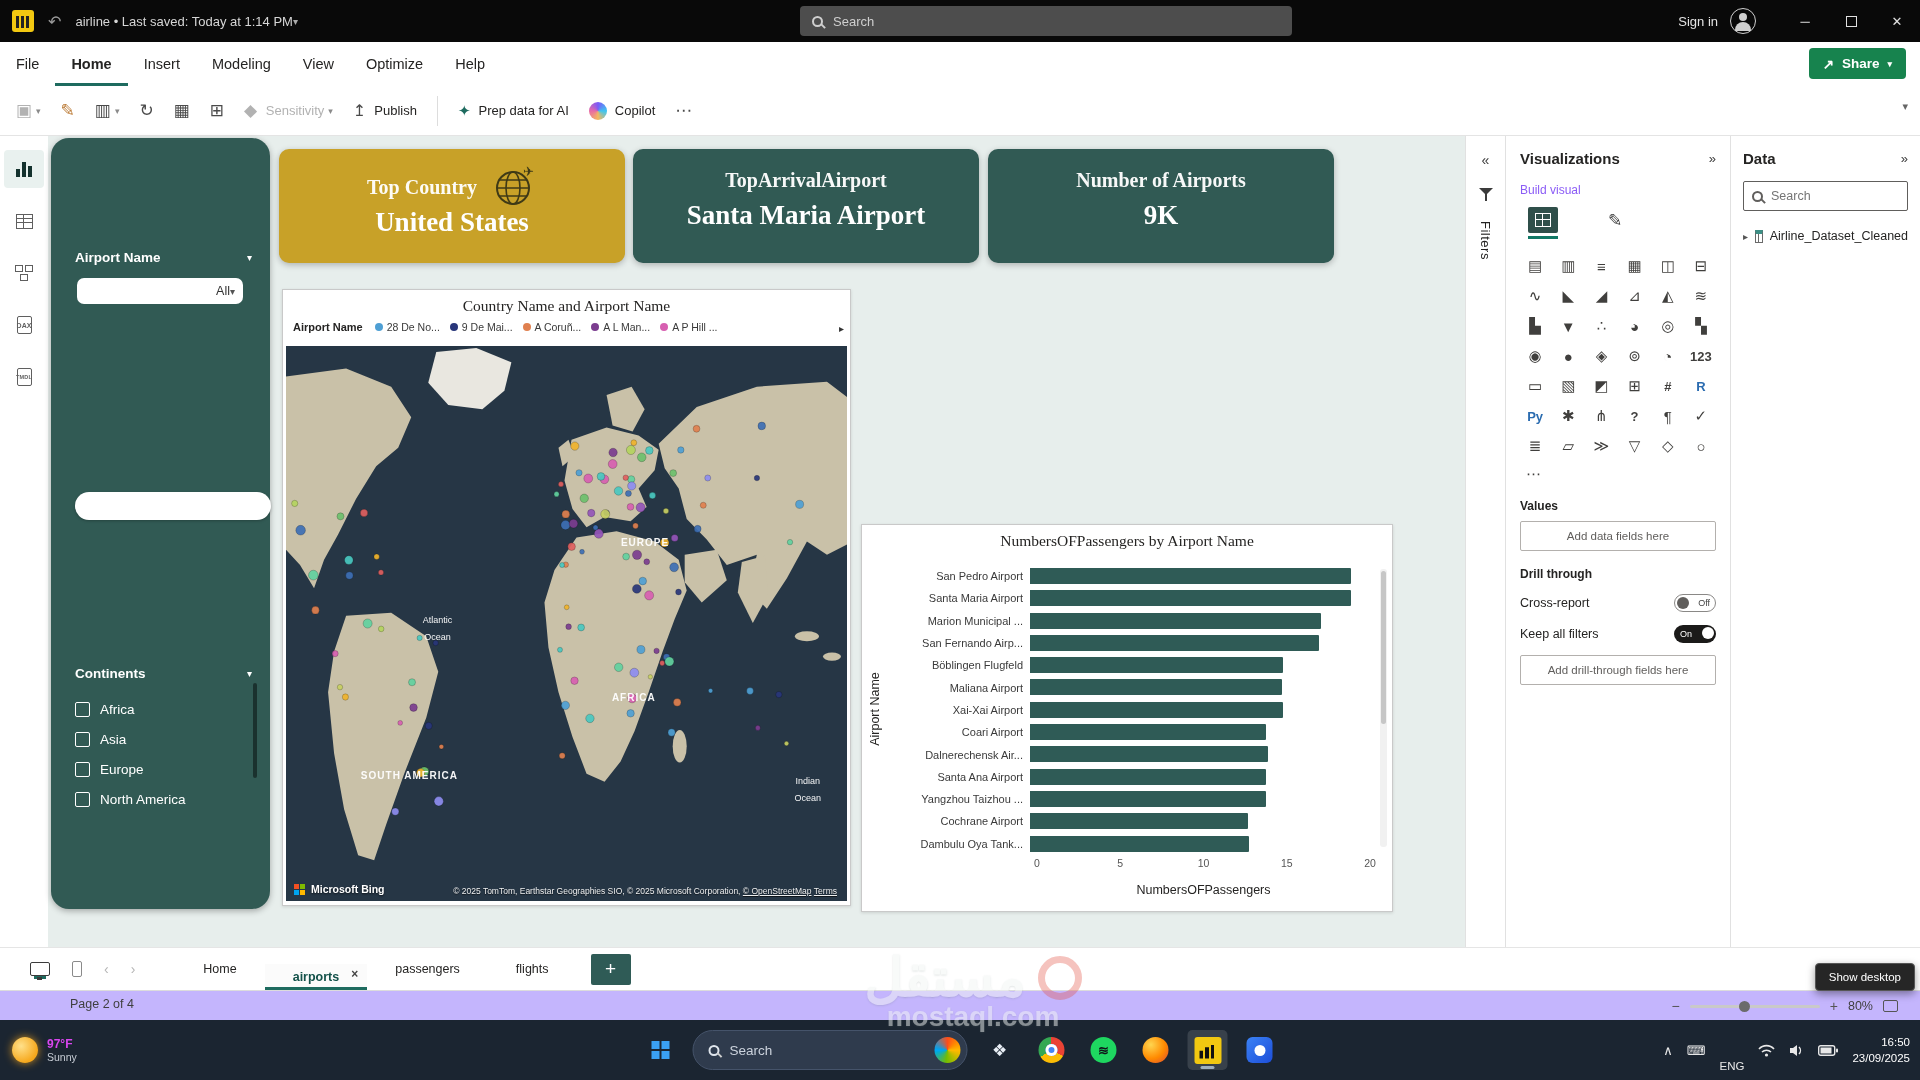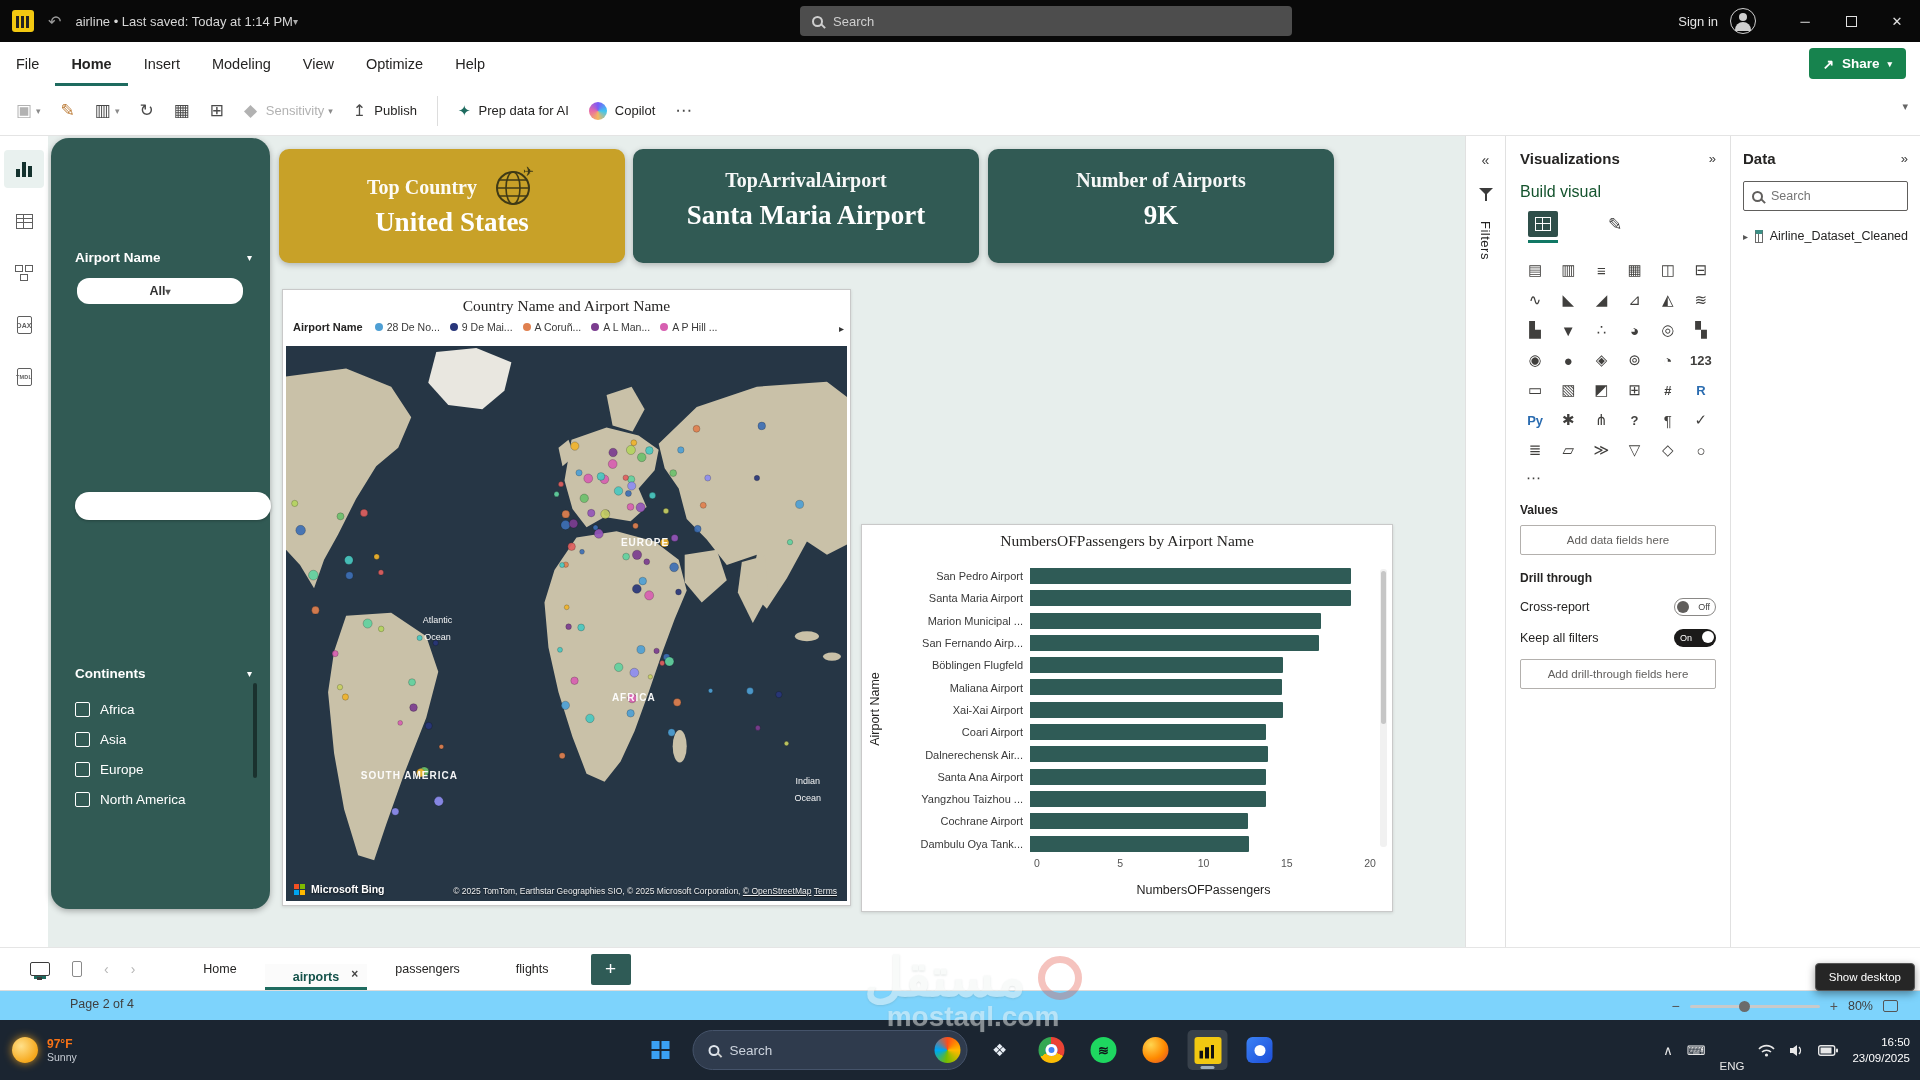--- a/index.html
+++ b/index.html
@@ -63,21 +63,21 @@
   .i-model i:nth-child(1){left:0;top:0;} .i-model i:nth-child(2){right:0;top:0;} .i-model i:nth-child(3){left:5px;bottom:0;}
   .i-page { width:15px; height:18px; border:1.5px solid currentColor; border-radius:2px; display:flex; align-items:center; justify-content:center; font-size:7px; font-weight:700; }
   .i-page.tmdl { font-size:5.5px; letter-spacing:.2px; }
 
   .canvas { flex:1; position:relative; background:#e7eeec; }
 
   
   .slicer-panel { position:absolute; left:3px; top:2px; width:219px; height:771px; background:#315a54; border-radius:18px; box-shadow:0 2px 6px rgba(0,0,0,.3); color:#fff; }
   .sl-head { position:absolute; left:24px; right:18px; display:flex; justify-content:space-between; align-items:center; font-size:13.5px; font-weight:700; }
   .sl-head .chev { font-size:10px; font-weight:400; }
-  .sl-dd { position:absolute; left:26px; top:140px; width:166px; height:26px; background:#fff; border-radius:12px; color:#333; font-size:12.5px; display:flex; align-items:center; justify-content:center; padding:0 8px;font-weight:bold; }
+  .sl-dd { position:absolute; left:26px; top:140px; width:166px; height:26px; background:#fff; border-radius:7px; color:#333; font-size:12.5px; display:flex; align-items:center; justify-content:flex-end; padding:0 8px; }
   .sl-dd .chev { font-size:10px; color:#555; }
   .sl-pill { position:absolute; left:24px; top:354px; width:196px; height:28px; background:#fff; border-radius:14px; box-shadow:0 1px 3px rgba(0,0,0,.25); }
   .check-list { position:absolute; left:24px; top:556px; right:12px; }
   .check-row { display:flex; align-items:center; gap:10px; height:30px; }
   .checkbox { width:15px; height:15px; border:1.6px solid #fff; border-radius:2px; flex:0 0 auto; }
   .check-label { font-size:13.5px; color:#fff; }
   .sl-scroll { position:absolute; right:13px; top:545px; width:4px; height:95px; background:rgba(0,0,0,.45); border-radius:2px; }
 
   
   .kpi-card { position:absolute; top:13px; height:114px; width:346px; border-radius:10px; box-shadow:0 2px 6px rgba(0,0,0,.25); color:#fff; font-family:"Liberation Serif", serif; text-align:center; }
@@ -135,21 +135,21 @@
   .funnel { width:14px; height:13px; position:relative; }
   .funnel::before { content:""; position:absolute; top:0; left:0; border-left:7px solid transparent; border-right:7px solid transparent; border-top:7px solid #3b3b3b; }
   .funnel::after { content:""; position:absolute; top:6px; left:6px; width:2px; height:7px; background:#3b3b3b; }
   .filters-vert { writing-mode:vertical-rl; font-size:13px; color:#252423; letter-spacing:.5px; }
 
   
   .viz-panel { width:225px; background:#fff; border-left:1px solid #e1e1e1; padding:14px 14px 0 14px; }
   .pane-head { display:flex; justify-content:space-between; align-items:center; }
   .pane-title { font-size:15px; font-weight:600; color:#252423; }
   .pane-collapse { font-size:13px; color:#3b3b3b; }
-  .build-label { margin-top:16px; font-size:16px; color:#14532d; }
+  .build-label { margin-top:16px; font-size:12px; color:#8b5cf6; }
   .mode-row { margin-top:10px; display:flex; align-items:flex-start; gap:50px; padding-left:8px; }
   .mode-build { display:flex; flex-direction:column; align-items:center; gap:3px; }
   .mode-build .tile { width:30px; height:26px; background:#2f4f4a; border-radius:2px; display:flex; align-items:center; justify-content:center; }
   .tile-grid { width:16px; height:14px; border:1.4px solid #fff; background:
       linear-gradient(#fff,#fff) 50% 0/1.2px 100% no-repeat,
       linear-gradient(#fff,#fff) 0 50%/100% 1.2px no-repeat; }
   .mode-build .ul { width:30px; height:3px; background:#117865; }
   .mode-format { font-size:17px; color:#3b3b3b; padding-top:3px; }
   .gallery { margin-top:14px; display:grid; grid-template-columns:repeat(6,1fr); gap:4px 3px; }
   .gal-icon { height:26px; display:flex; align-items:center; justify-content:center; font-size:15px; color:#403f3d; border-radius:3px; }
@@ -183,34 +183,34 @@
   .monitor-ic::after { content:""; position:absolute; left:6px; bottom:-5px; width:5px; height:3px; background:#3b3b3b; }
   .phone-ic { width:10px; height:16px; border:1.6px solid #8a8a8a; border-radius:2px; }
   .tab-nav { font-size:14px; color:#b5b5b5; }
   .page-tabs { display:flex; align-items:stretch; margin-left:40px; }
   .page-tab { position:relative; display:flex; align-items:center; padding:0 28px; font-size:12.5px; color:#252423; }
   .page-tab.active { font-weight:700; color:#14524a; box-shadow:inset 0 -3px 0 #1e6b5f; background:#fbfbfb;margin-top:16px; }
   .tab-close { position:absolute; top:3px; right:9px; font-size:12px; color:#444; }
   .add-page { align-self:center; margin-left:14px; width:40px; height:31px; background:#2f5b56; color:#fff; border-radius:2px; display:flex; align-items:center; justify-content:center; font-size:19px; }
 
   
-  .statusbar { position:absolute; top:990px; left:0; right:0; height:30px; background:#7dd3fc; border-top:1px solid #dcdcdc; }
+  .statusbar { position:absolute; top:990px; left:0; right:0; height:30px; background:#c4b5fd; border-top:1px solid #dcdcdc; }
   .page-indicator { position:absolute; left:70px; top:6px; font-size:12.5px; color:#3f3f3f; }
   .zoom-ctrl { position:absolute; right:22px; top:0; height:30px; display:flex; align-items:center; gap:10px; color:#555; }
   .zoom-ctrl .pm { font-size:14px; }
   .zoom-slider { width:130px; height:3px; background:#c9c9c9; border-radius:2px; position:relative; }
   .zoom-slider .thumb { position:absolute; left:38%; top:-4px; width:11px; height:11px; border-radius:50%; background:#6b6b6b; }
   .zoom-pct { font-size:12.5px; color:#3f3f3f; }
   .fit-ic { width:15px; height:12px; border:1.5px solid #555; border-radius:2px; }
 
   
   .taskbar { position:absolute; top:1020px; left:0; right:0; height:60px; background:#1b2531; }
   .weather { position:absolute; left:12px; top:0; height:60px; display:flex; align-items:center; gap:9px; }
   .sun { width:26px; height:26px; border-radius:50%; background:radial-gradient(circle at 35% 35%, #ffe08a, #f6a81c 70%); box-shadow:0 0 8px rgba(246,168,28,.8); }
-  .weather .wt { color:#f97316; font-size:12px; font-weight:600; }
+  .weather .wt { color:#d946ef; font-size:12px; font-weight:600; }
   .weather .wd { color:#c7cdd5; font-size:10.5px; }
   .tb-center { position:absolute; left:50%; top:0; height:60px; transform:translateX(-50%); display:flex; align-items:center; gap:12px; }
   .start-ic { display:grid; grid-template-columns:8px 8px; grid-template-rows:8px 8px; gap:2px; }
   .start-ic i { background:#3aa0f3; display:block; }
   .tb-search-pill { width:275px; height:40px; border-radius:20px; background:#2f3b4d; border:1px solid #45536a; display:flex; align-items:center; gap:10px; padding:0 6px 0 15px; }
   .tb-search-pill .ph { color:#ccd3dd; font-size:13.5px; flex:1; }
   .bing-ball { width:26px; height:26px; border-radius:50%; background:conic-gradient(#f25022,#ffb900,#7fba00,#00a4ef,#f25022); filter:saturate(1.1); }
   .app-ic { width:40px; height:40px; border-radius:5px; display:flex; align-items:center; justify-content:center; position:relative; }
   .app-ic.active { background:rgba(255,255,255,.13); }
   .app-ic.active::after { content:""; position:absolute; bottom:1px; left:13px; width:14px; height:3px; border-radius:2px; background:#9fb0bf; }

